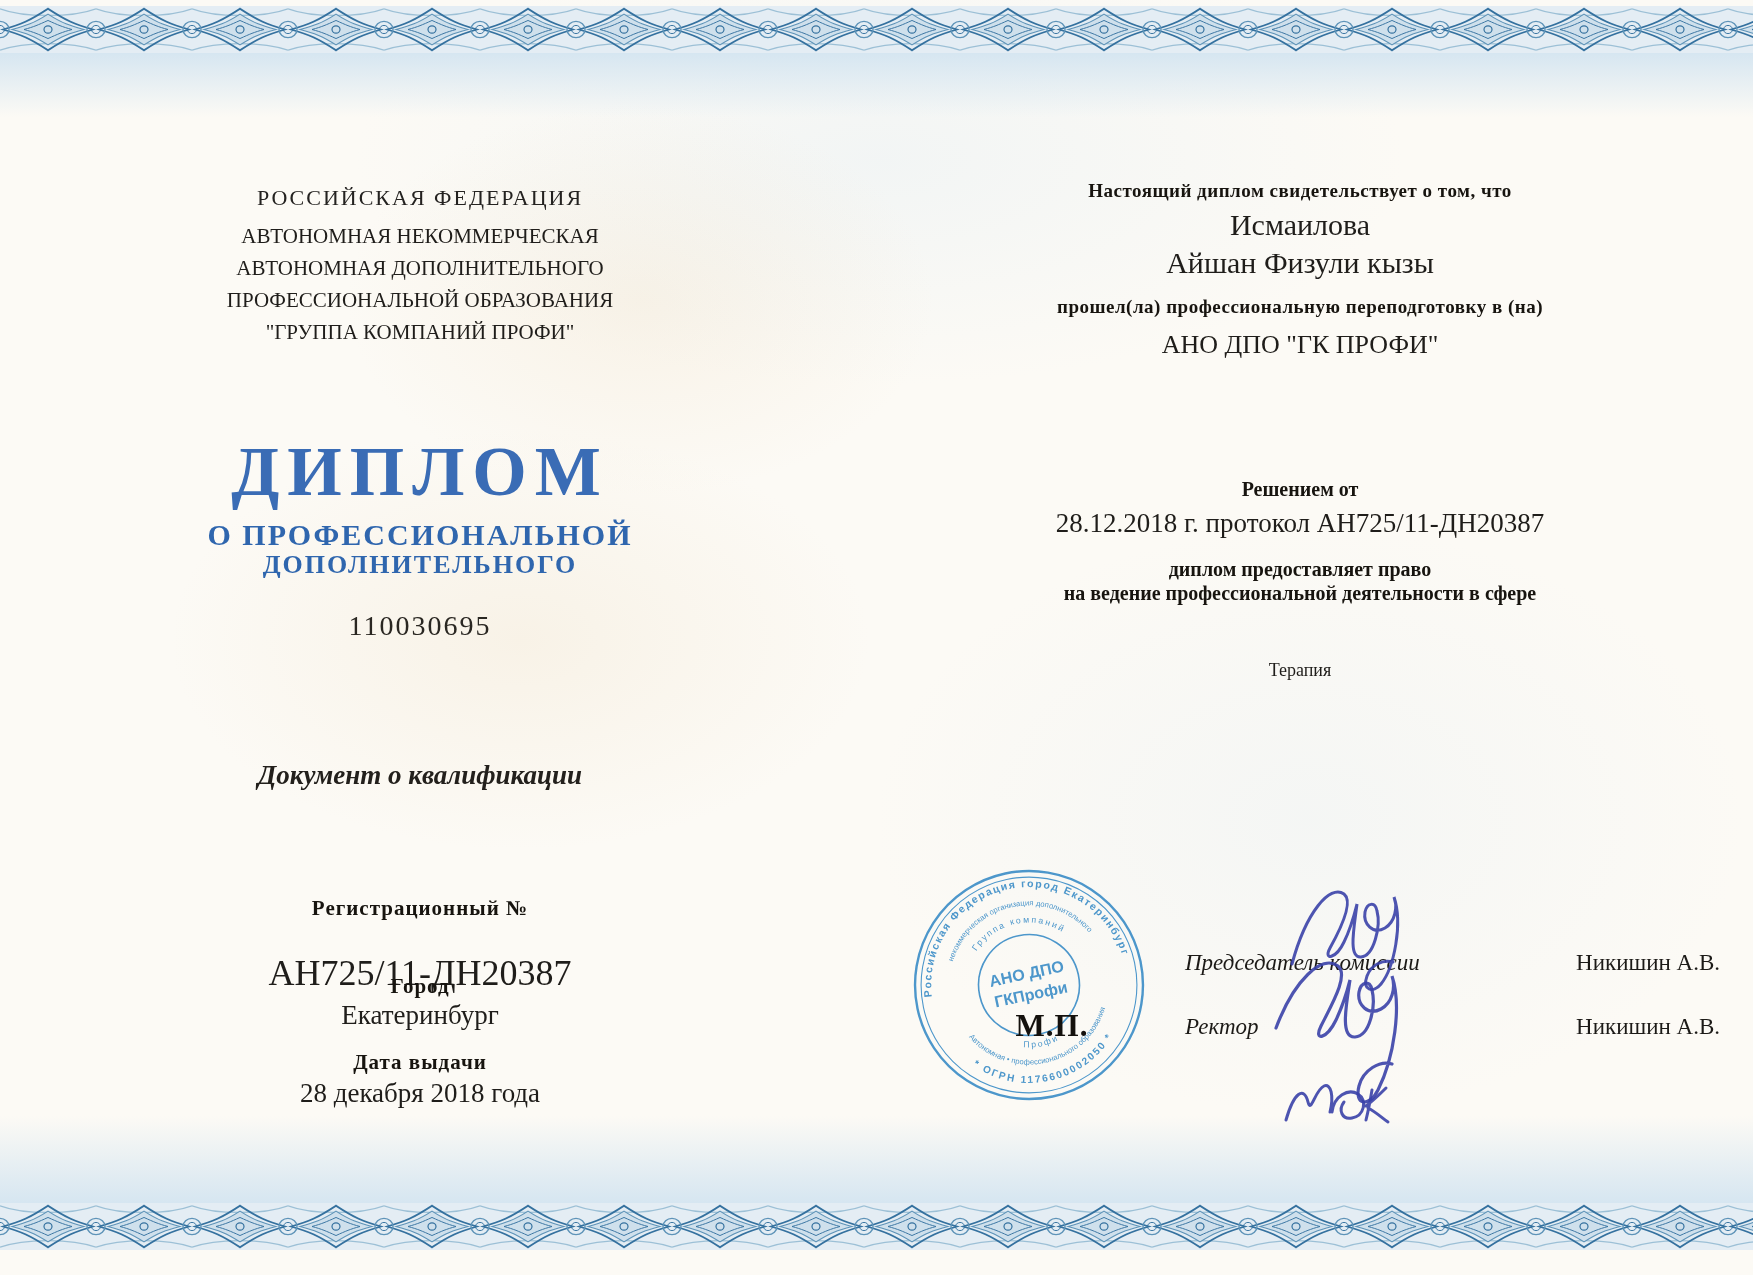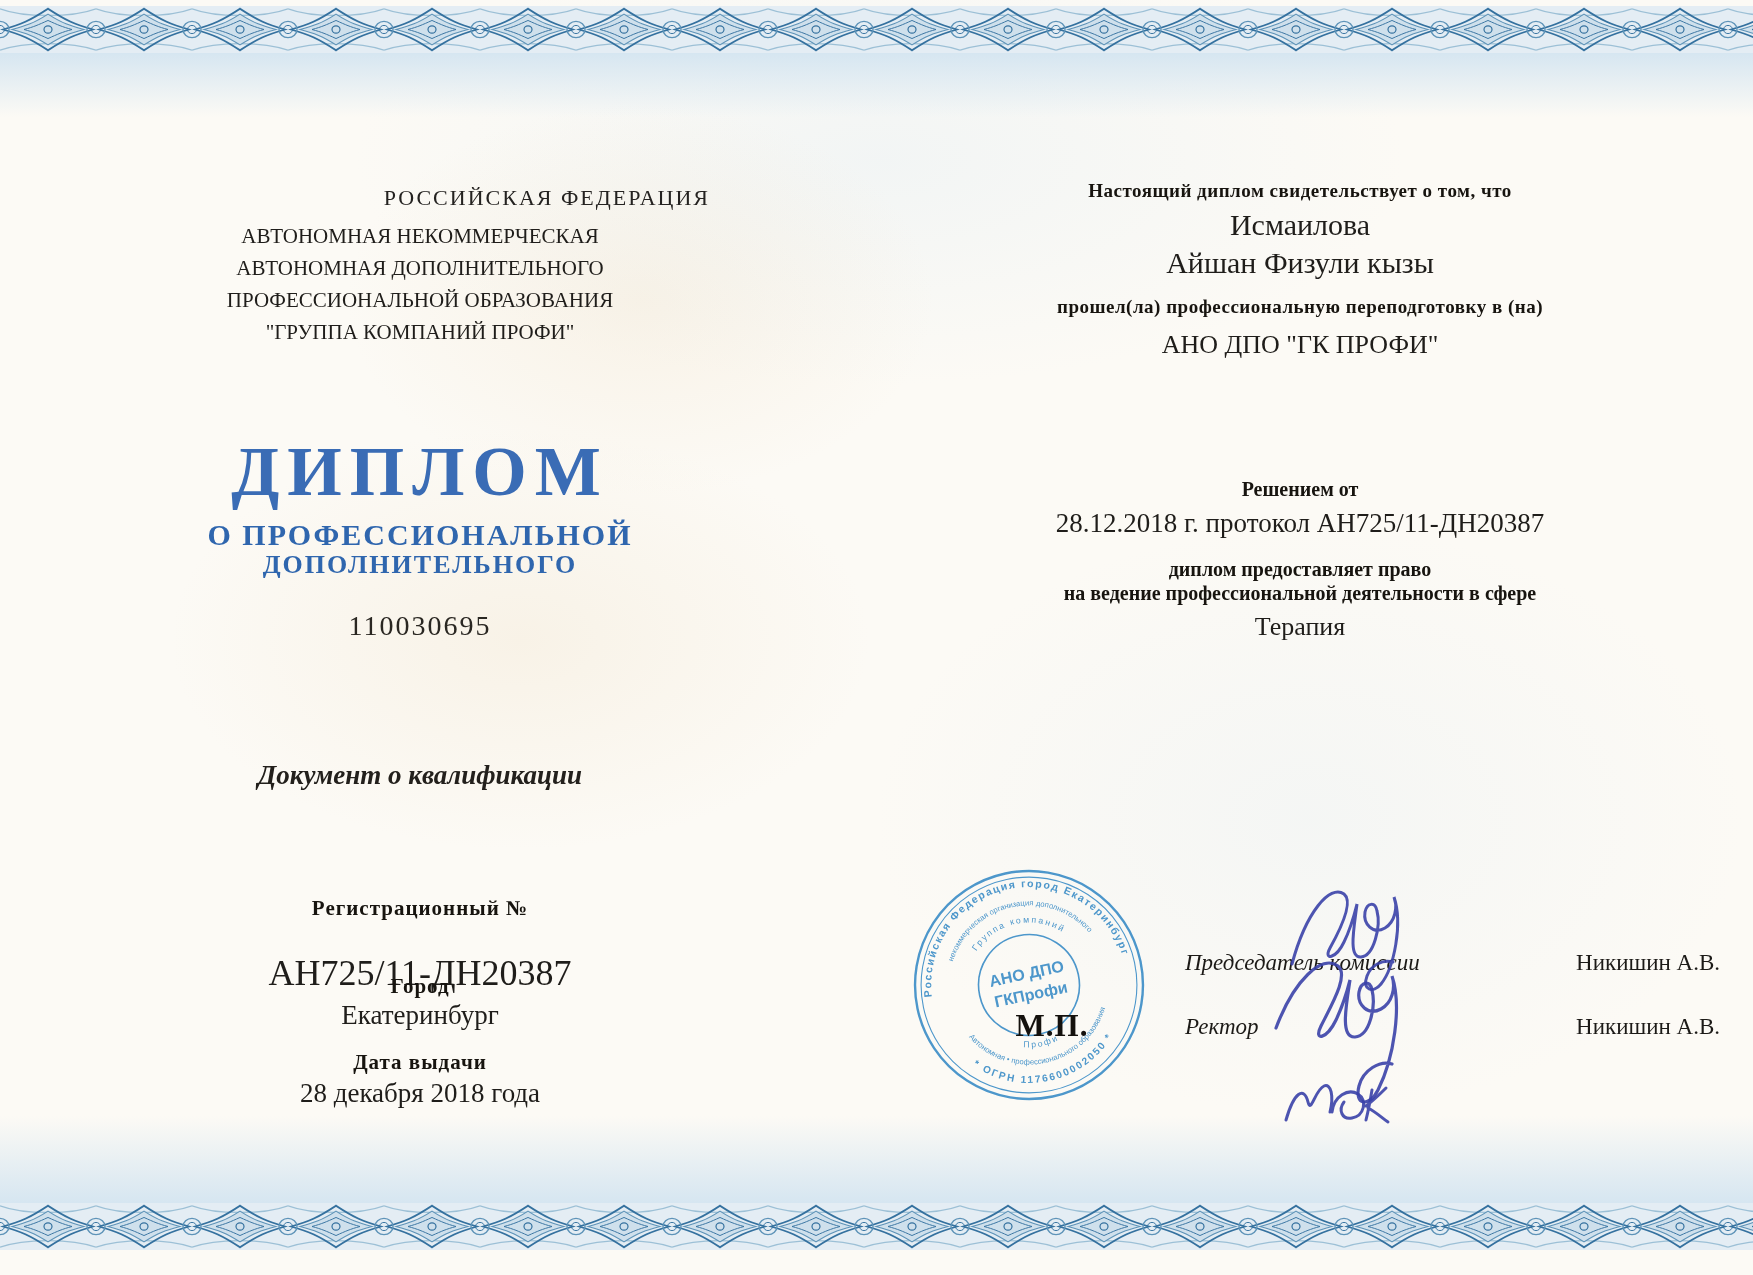--- a/index.html
+++ b/index.html
@@ -15,21 +15,21 @@
   }
   .band{position:absolute;left:0;width:1753px;height:47px;display:block;}
   .wash-top{position:absolute;left:0;top:53px;width:1753px;height:64px;
     background:linear-gradient(#d6e6f1, rgba(214,230,241,0));}
   .wash-bottom{position:absolute;left:0;top:1116px;width:1753px;height:87px;
     background:linear-gradient(rgba(214,230,241,0), #d6e6f1);}
   .col-left{position:absolute;left:130px;top:0;width:580px;text-align:center;}
   .col-right{position:absolute;left:990px;top:0;width:620px;text-align:center;}
   .line{position:absolute;left:0;width:100%;text-align:center;}
   .caps{letter-spacing:1px;}
-  .country{top:185px;font-size:22px;letter-spacing:2px;color:#242220;text-align:right;}
+  .country{top:185px;font-size:22px;letter-spacing:2px;color:#242220;}
   .org1{top:224px;font-size:21px;}
   .org2{top:256px;font-size:21px;}
   .org3{top:288px;font-size:21px;}
   .org4{top:320px;font-size:21px;}
   .title-big{top:432px;font-size:70px;font-weight:bold;color:#3a6cb5;letter-spacing:8px;}
   .subtitle1{top:518px;font-size:30px;font-weight:bold;color:#2f66ae;letter-spacing:2px;}
   .subtitle2{top:550px;font-size:26px;font-weight:bold;color:#2f66ae;letter-spacing:2px;}
   .form-number{top:610px;font-size:28px;letter-spacing:2px;color:#2a2722;}
   .qual-note{top:760px;font-size:27px;font-weight:bold;font-style:italic;color:#23201c;}
   .reg-label{top:896px;font-size:21px;font-weight:bold;letter-spacing:1px;color:#17140f;}
@@ -40,21 +40,21 @@
   .date-value{top:1078px;font-size:27px;}
   .r-intro{top:180px;font-size:19px;font-weight:bold;letter-spacing:0.5px;color:#17140f;}
   .r-last{top:208px;font-size:30px;}
   .r-first{top:246px;font-size:30px;}
   .r-note{top:296px;font-size:19px;font-weight:bold;letter-spacing:0.5px;color:#17140f;}
   .r-inst{top:330px;font-size:26px;}
   .r-dec-label{top:478px;font-size:20px;font-weight:bold;color:#17140f;}
   .r-dec{top:508px;font-size:27px;}
   .r-grant1{top:558px;font-size:20px;font-weight:bold;color:#17140f;}
   .r-grant2{top:582px;font-size:20px;font-weight:bold;color:#17140f;}
-  .r-field{top:612px;font-size:26px;}
+  .r-field{top:660px;font-size:18px;}
   .sig-row{position:absolute;left:1185px;width:545px;height:34px;}
   .sig-title{position:absolute;left:0;top:0;font-style:italic;font-size:23px;color:#1c1a17;}
   .sig-name{position:absolute;right:10px;top:0;font-size:23px;color:#1c1a17;}
   .row1{top:950px;} .row2{top:1014px;} .row3{top:1080px;}
   .stamp{position:absolute;left:910px;top:866px;width:238px;height:238px;opacity:0.85;
     transform:rotate(-12deg);}
   .mp{position:absolute;left:982px;top:1008px;width:140px;text-align:center;
     font-size:31px;font-weight:bold;color:#14110d;letter-spacing:1px;}
   .ink{position:absolute;pointer-events:none;}
 </style>

